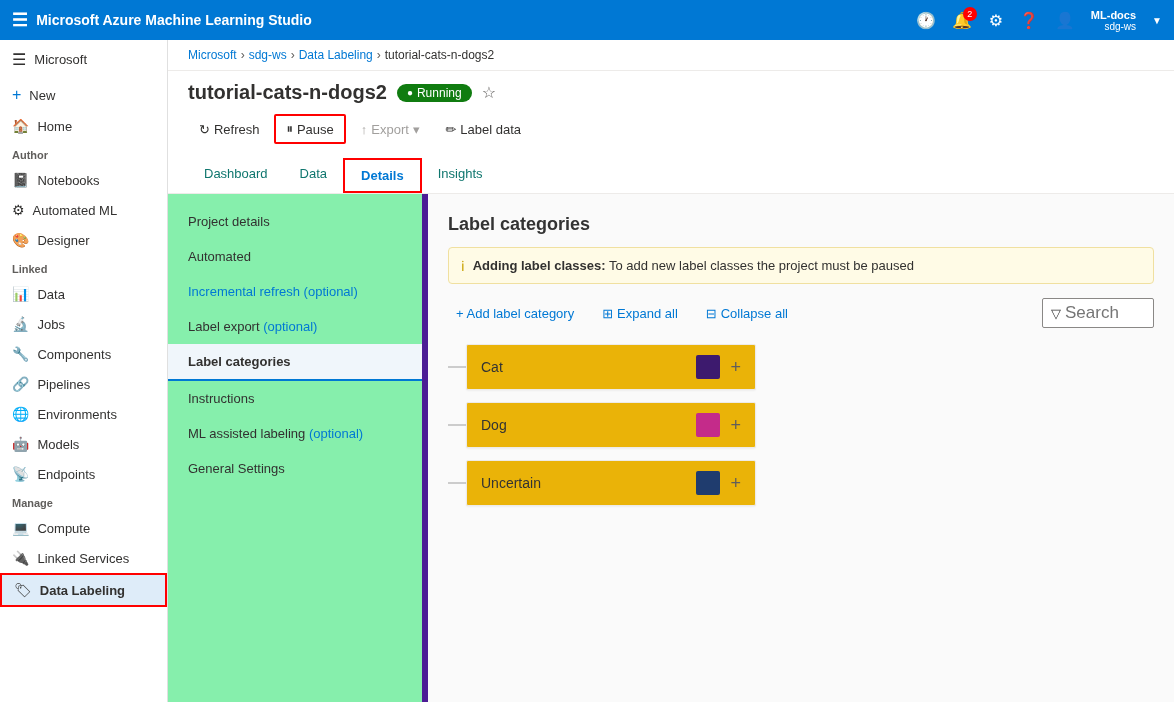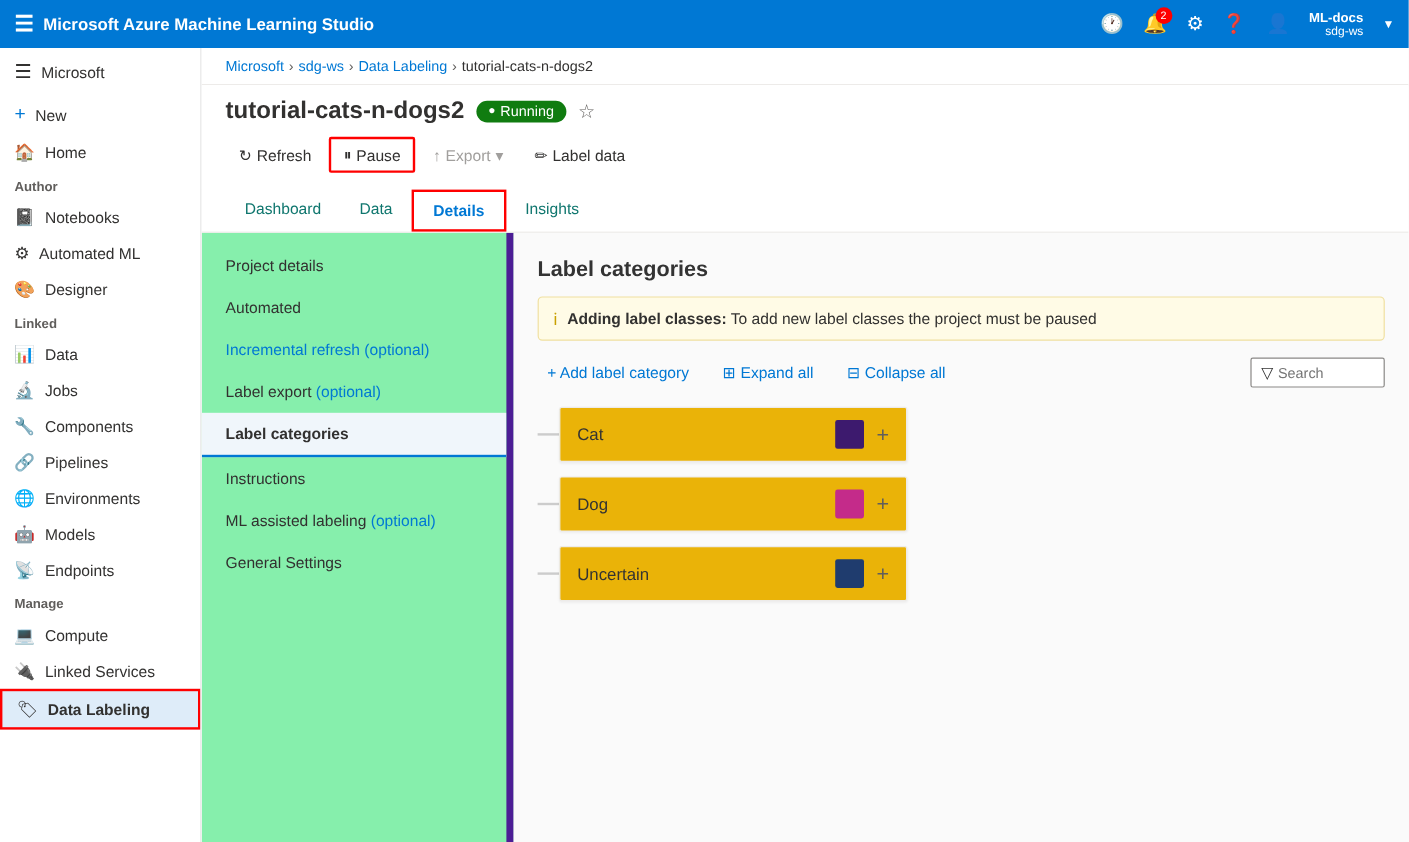--- a/index.html
+++ b/index.html
@@ -63,21 +63,21 @@
     
     .main-panel { flex: 1; overflow-y: auto; padding: 20px; background: #fafafa; }
 
     
     .section-title { font-size: 18px; font-weight: 600; margin-bottom: 12px; }
     .warning-bar { background: #fffbe6; border: 1px solid #f0e0a0; border-radius: 4px; padding: 8px 12px; display: flex; align-items: center; gap: 8px; margin-bottom: 14px; font-size: 13px; color: #323130; }
     .warning-icon { color: #c8a000; font-size: 14px; }
     .actions-row { display: flex; align-items: center; gap: 12px; margin-bottom: 16px; }
     .action-btn { display: flex; align-items: center; gap: 4px; font-size: 13px; color: #0078d4; cursor: pointer; border: none; background: transparent; padding: 4px 8px; }
     .search-box { margin-left: auto; display: flex; align-items: center; border: 1px solid #8a8886; border-radius: 2px; padding: 4px 8px; background: white; gap: 4px; }
-    .search-box input { border: none; outline: none; font-size: 12px; width: 80px; }
+    .search-box input { border: none; outline: none; font-size: 17px; width: 80px; }
 
     
     .category-list { display: flex; flex-direction: column; gap: 12px; }
     .category-item { display: flex; align-items: center; background: #eab308; border: 1px solid #edebe9; border-radius: 2px; padding: 10px 14px; width: 290px; box-shadow: 0 1px 2px rgba(0,0,0,0.05); }
     .category-name { flex: 1; font-size: 14px; font-weight: 400; }
     .color-swatch { width: 24px; height: 24px; border-radius: 2px; margin-right: 10px; }
     .plus-btn { color: #605e5c; font-size: 18px; cursor: pointer; }
 
     .manage-label { font-size: 11px; color: #605e5c; padding: 8px 12px 4px; font-weight: 600; }
   </style>

